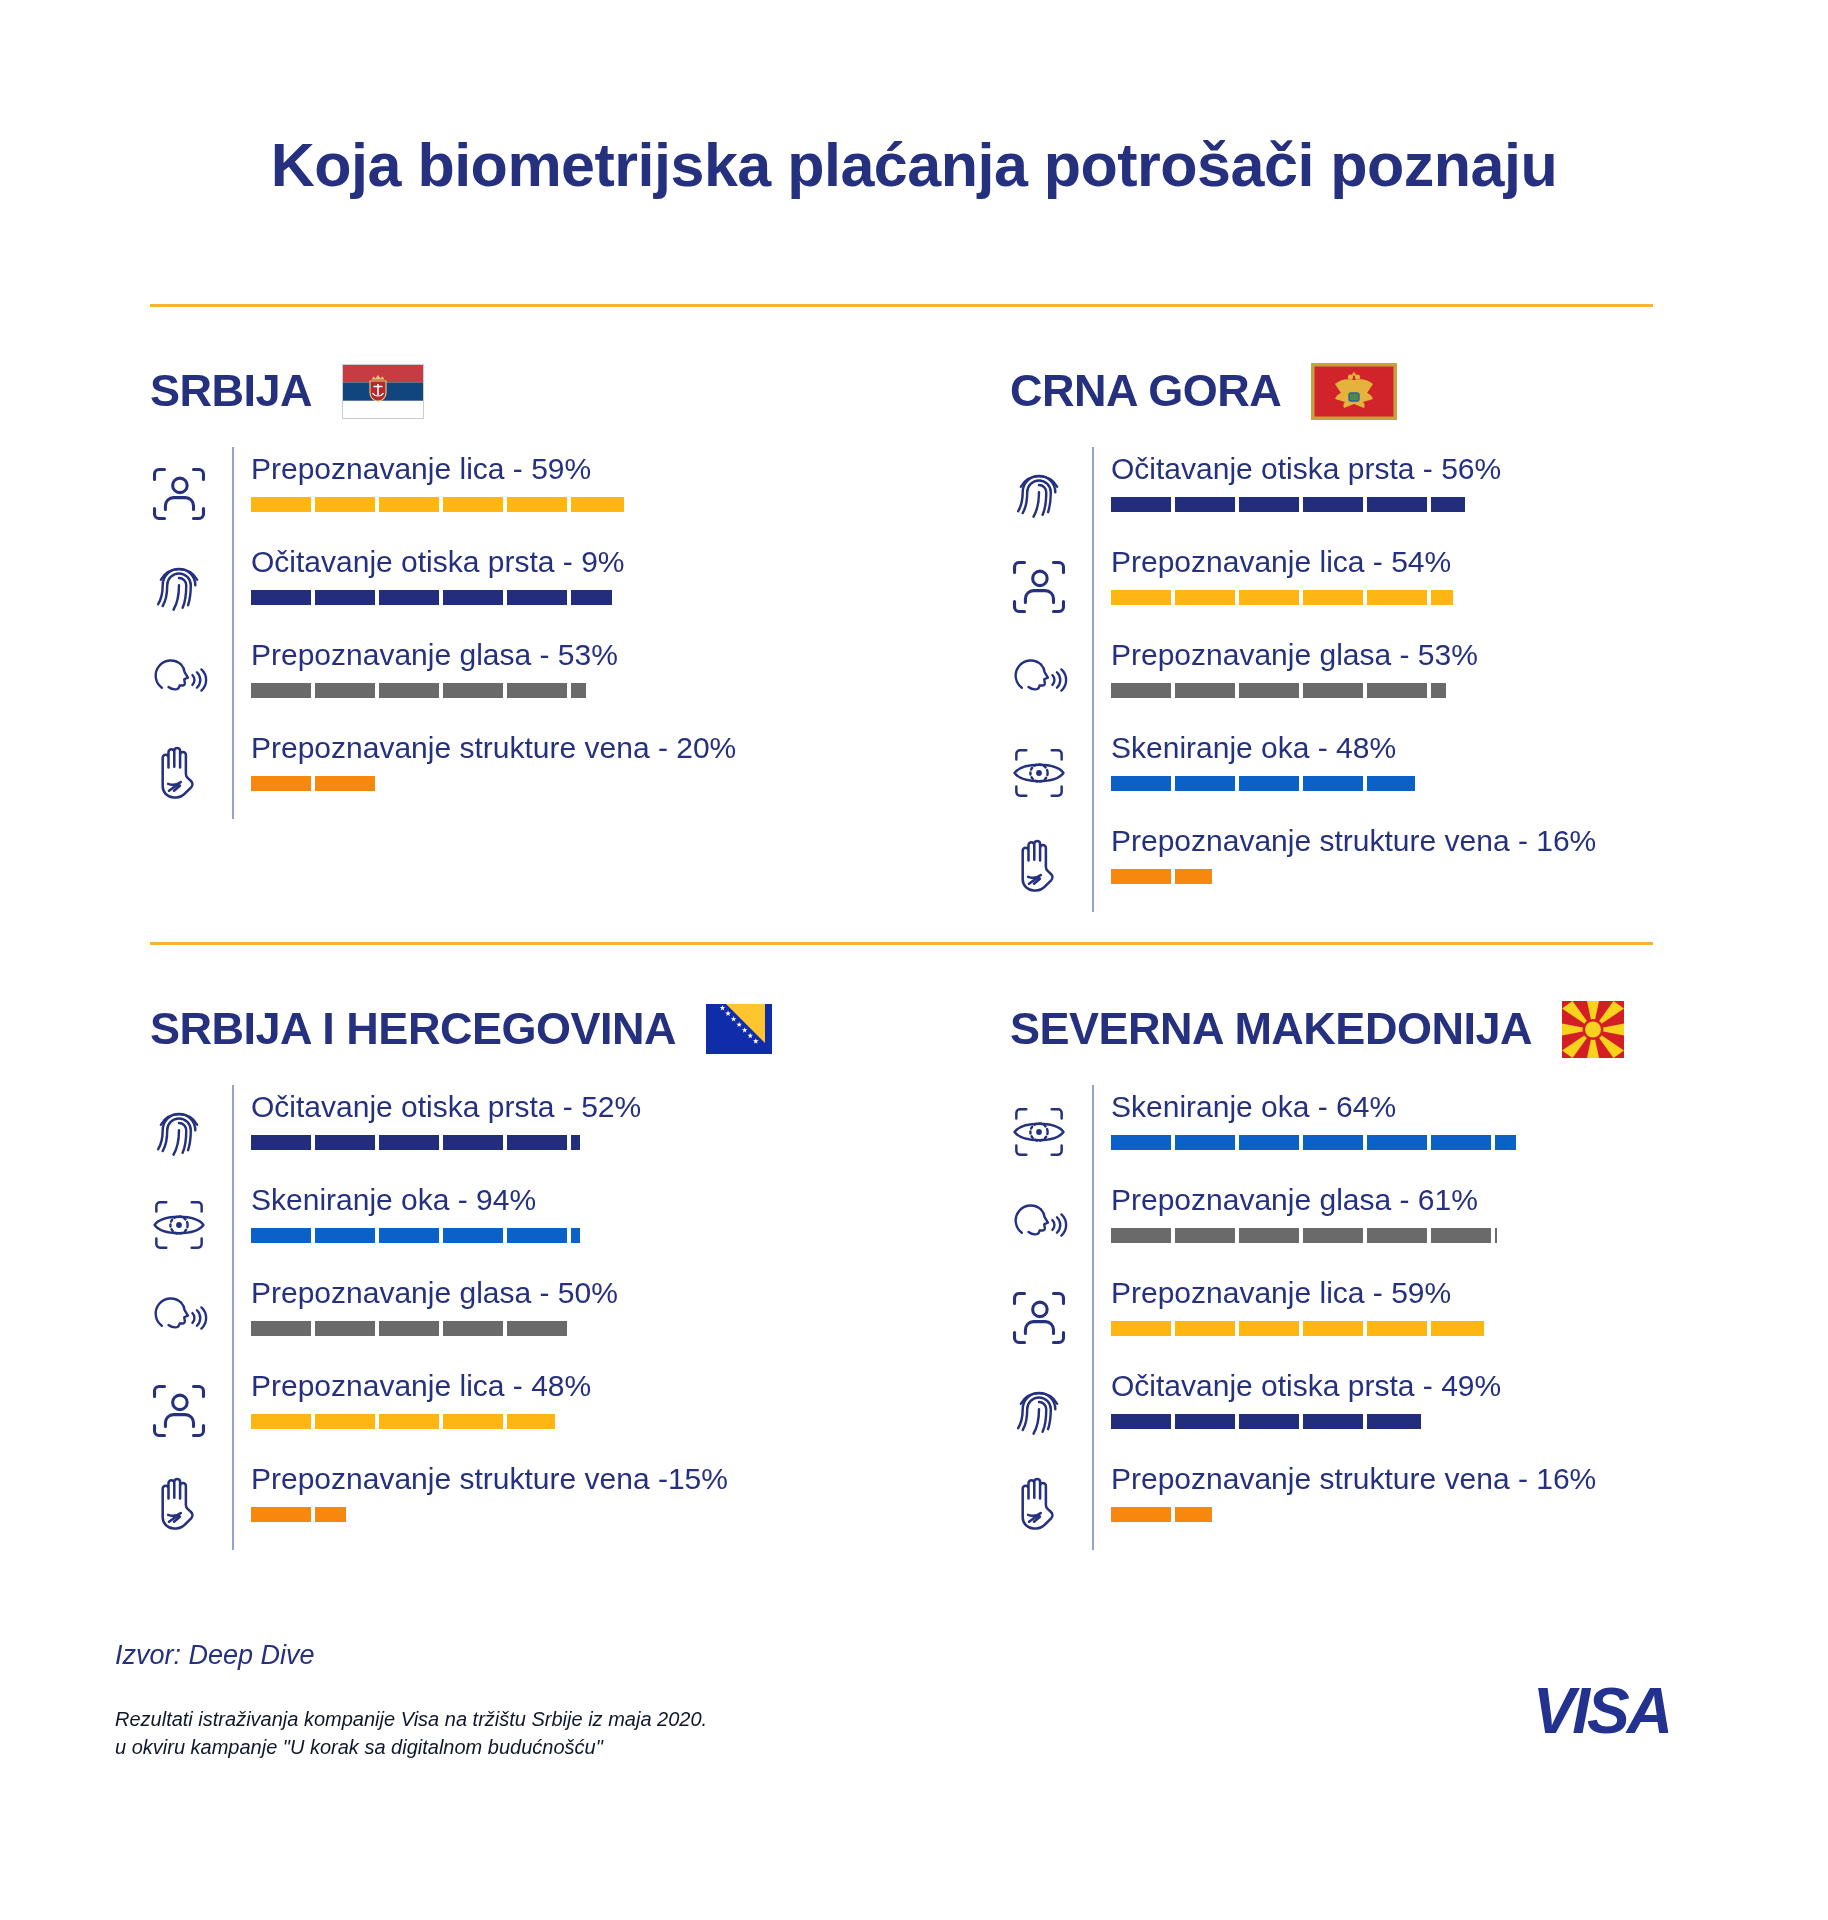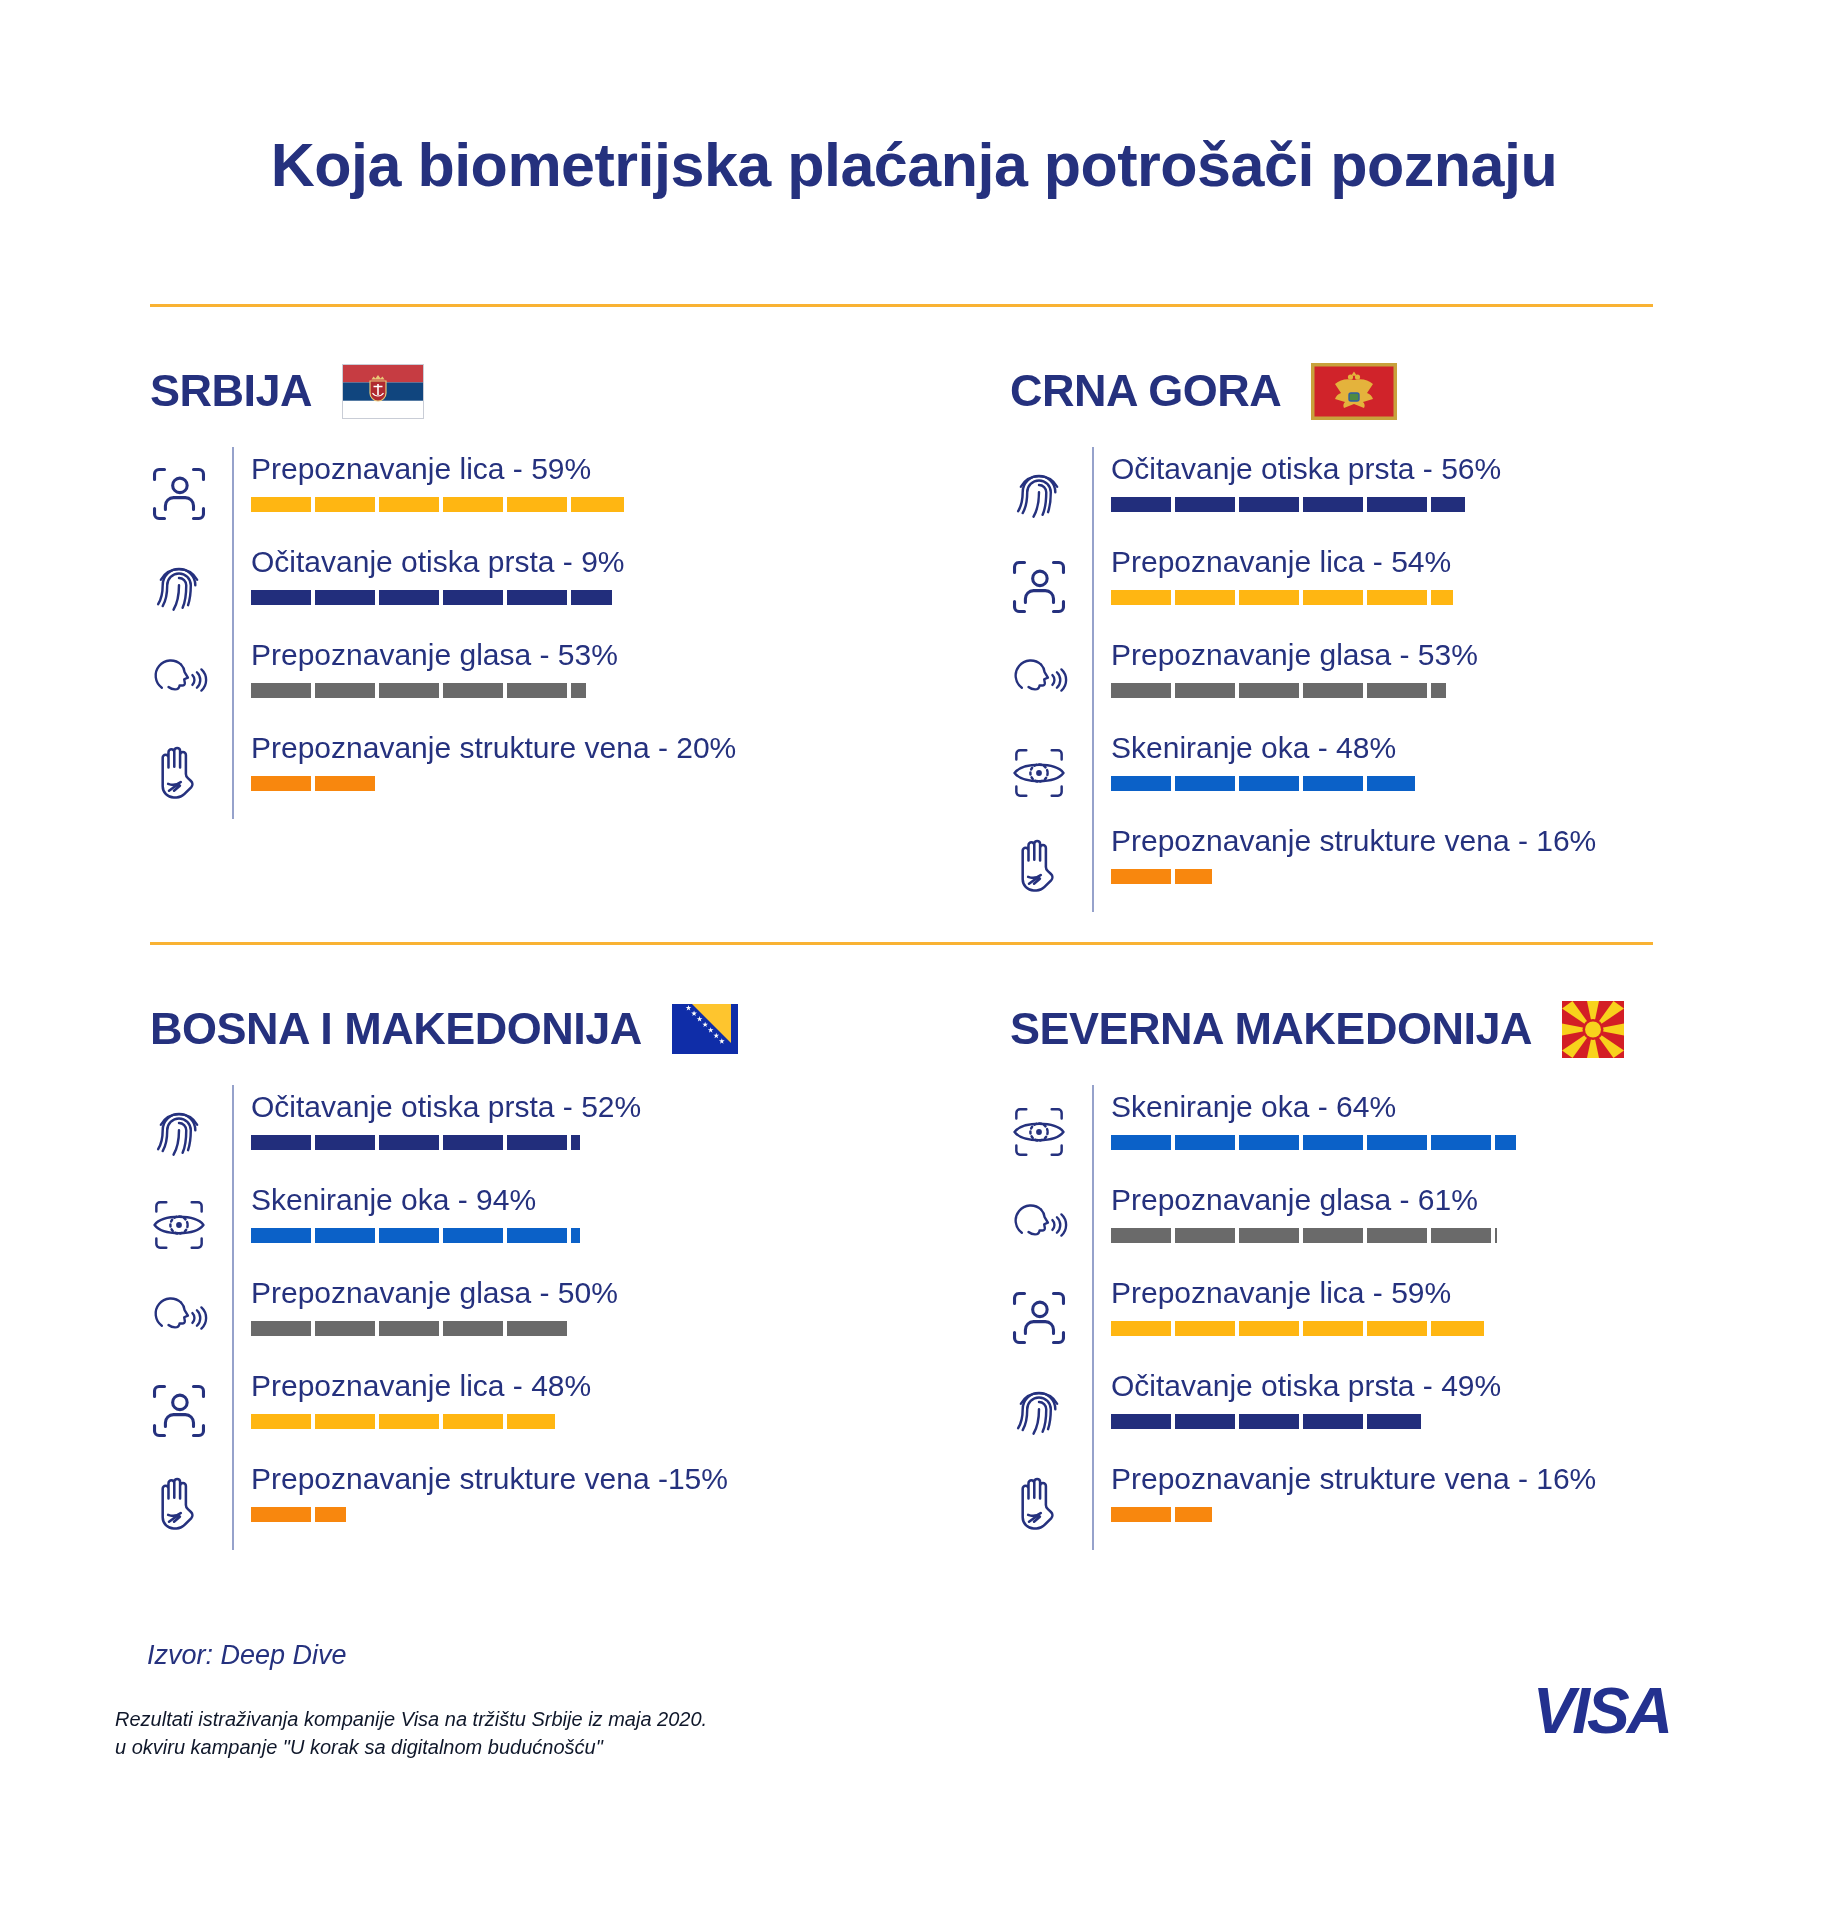--- a/index.html
+++ b/index.html
@@ -20,21 +20,21 @@
   .country { font-size:45px; font-weight:700; letter-spacing:-0.5px; white-space:nowrap; color:#25317E; }
   .flag { display:inline-flex; line-height:0; }
   .rows { margin-top:26px; }
   .row { display:flex; height:93px; }
   .icon-cell { width:82px; display:flex; align-items:center; }
   .icon-cell svg { display:block; }
   .row-body { flex:1; border-left:2px solid #96A2CB; padding-left:17px; padding-top:5px; }
   .row-label { font-size:30px; line-height:1.15; color:#25317E; }
   .bar { height:15px; margin-top:10px; }
   .footer { position:relative; margin-top:90px; padding-left:115px; }
-  .source { font-style:italic; font-size:27px; color:#25317E;margin-left:32px; }
+  .source { font-style:italic; font-size:27px; color:#25317E; }
   .note { font-style:italic; font-size:20px; line-height:1.42; margin-top:34px; color:#0f172a; }
   .visa-logo {
     position:absolute; right:158px; top:34px;
     font-size:64px; font-weight:700; font-style:italic;
     letter-spacing:-3px; color:#23318F;
   }
 </style>
 </head>
 <body>
 
@@ -247,21 +247,21 @@
   </div>
 </div>
   </section>
 </div>
 
   <div class="divider divider-mid"></div>
 
   <div class="grid" id="grid-bottom">
   <section class="group">
     <header class="group-header">
-      <h2 class="country">BOSNA I MAKEDONIJA</h2>
+      <h2 class="country">SRBIJA I HERCEGOVINA</h2>
       <span class="flag">
             <svg viewBox="0 0 66 50" width="66" height="50">
     <rect width="66" height="50" fill="#0F2DA8"></rect>
     <polygon points="20,0 59,0 59,39" fill="#FEC52E"></polygon>
     <g fill="#ffffff">
       <path d="M0 -3 L0.67 -0.93 2.85 -0.93 1.09 0.35 1.76 2.43 0 1.15 -1.76 2.43 -1.09 0.35 -2.85 -0.93 -0.67 -0.93 Z" transform="translate(16.5,4)"></path>
                 <path d="M0 -3 L0.67 -0.93 2.85 -0.93 1.09 0.35 1.76 2.43 0 1.15 -1.76 2.43 -1.09 0.35 -2.85 -0.93 -0.67 -0.93 Z" transform="translate(22.05,9.55)"></path>
       <path d="M0 -3 L0.67 -0.93 2.85 -0.93 1.09 0.35 1.76 2.43 0 1.15 -1.76 2.43 -1.09 0.35 -2.85 -0.93 -0.67 -0.93 Z" transform="translate(27.6,15.1)"></path>
                 <path d="M0 -3 L0.67 -0.93 2.85 -0.93 1.09 0.35 1.76 2.43 0 1.15 -1.76 2.43 -1.09 0.35 -2.85 -0.93 -0.67 -0.93 Z" transform="translate(33.15,20.65)"></path>
       <path d="M0 -3 L0.67 -0.93 2.85 -0.93 1.09 0.35 1.76 2.43 0 1.15 -1.76 2.43 -1.09 0.35 -2.85 -0.93 -0.67 -0.93 Z" transform="translate(38.7,26.2)"></path>

